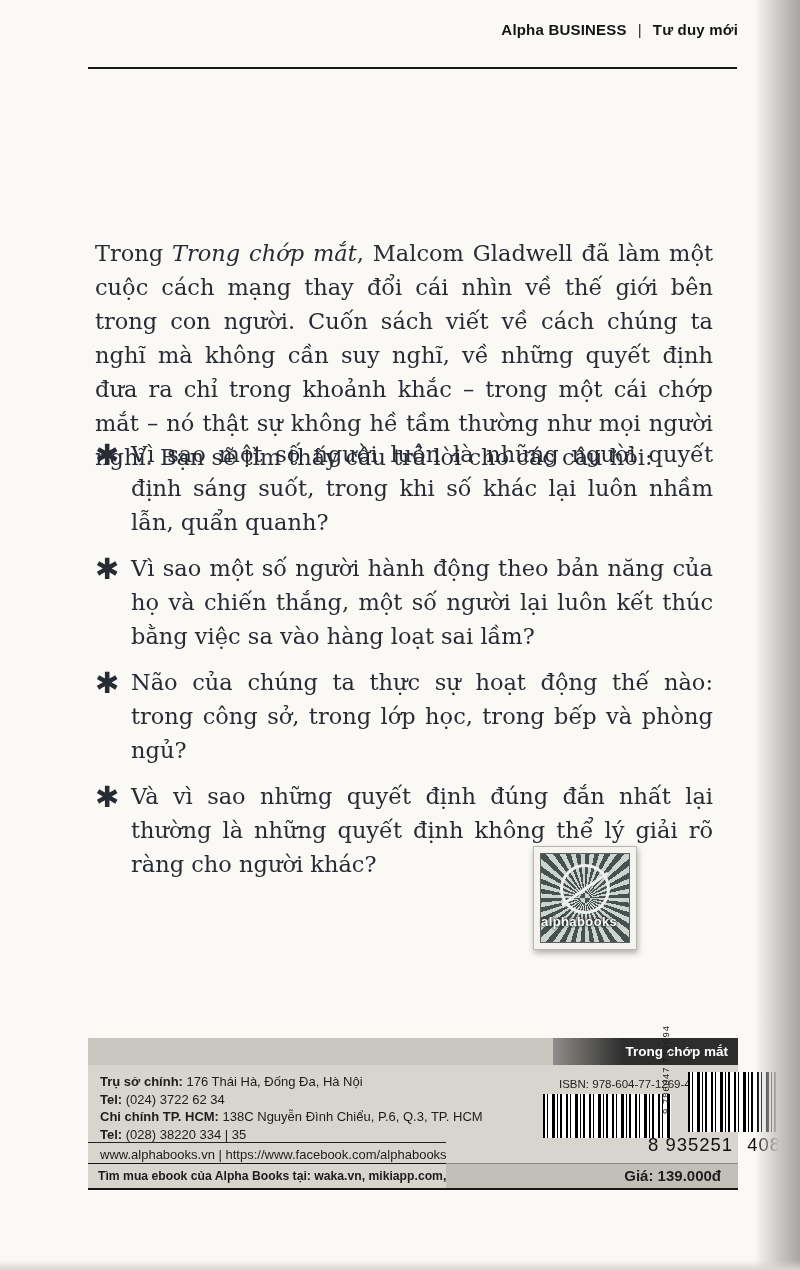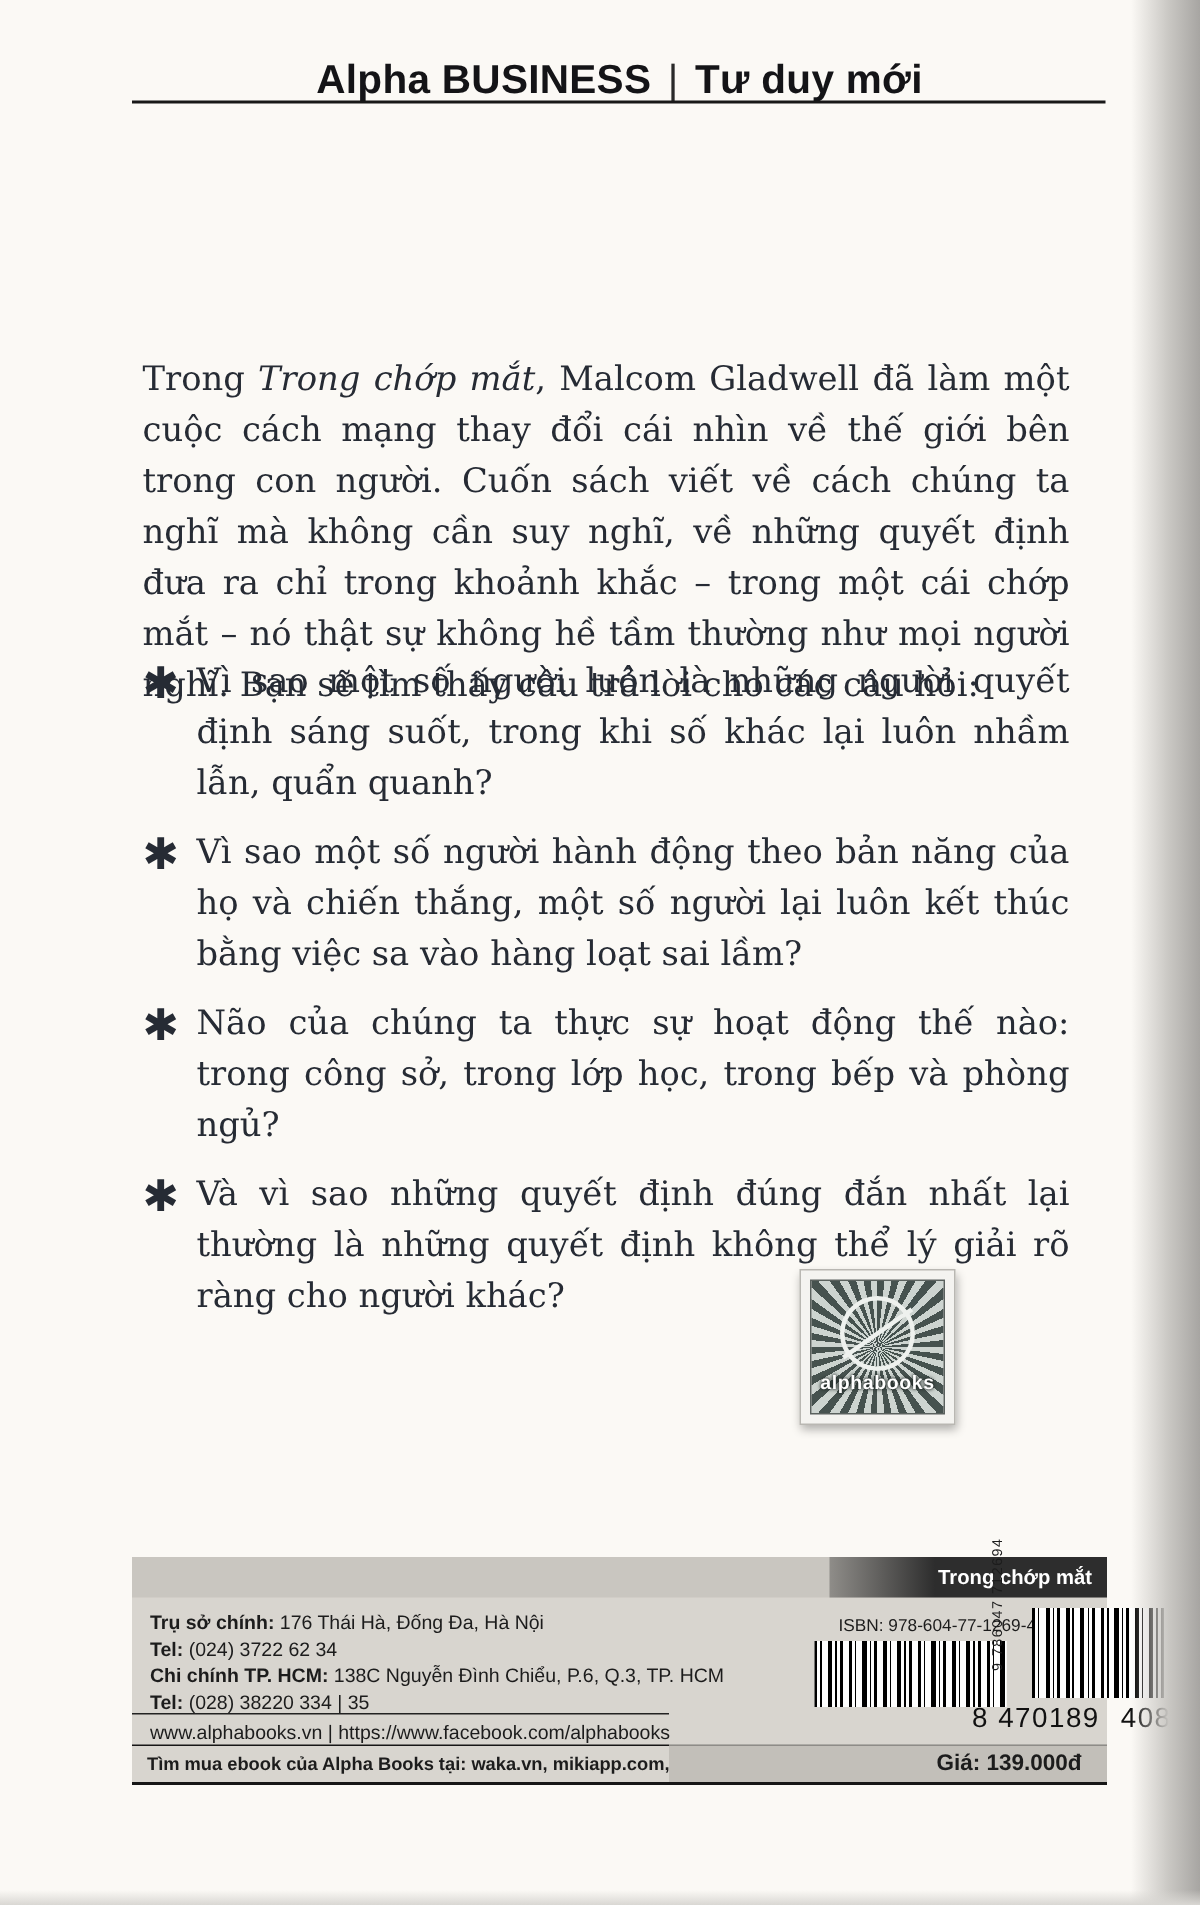--- a/index.html
+++ b/index.html
@@ -14,22 +14,22 @@
     pointer-events:none;
   }
   .edge-bottom{
     position:absolute;left:0;bottom:0;width:100%;height:10px;
     background:linear-gradient(180deg, rgba(251,249,245,0), #d9d7d3);
     pointer-events:none;
   }
 
   
   .header{
-    position:absolute;top:38px;left:88px;width:650px;text-align:center;
-    font-family:"Liberation Sans", sans-serif;font-weight:bold;font-size:27px;
+    position:absolute;top:21px;left:88px;width:650px;text-align:right;
+    font-family:"Liberation Sans", sans-serif;font-weight:bold;font-size:15px;
     color:#141417;letter-spacing:.2px;
   }
   .header .sep{font-weight:normal;margin:0 11px;color:#2a2a2a;}
   .rule{position:absolute;top:67px;left:88px;width:649px;height:2px;background:#181818;}
 
   
   .intro{
     position:absolute;top:213px;left:95px;width:618px;
     font-size:22.5px;line-height:34px;text-align:justify;
   }
@@ -57,21 +57,21 @@
   }
   .logo-circle{
     position:absolute;left:50%;top:40%;width:44px;height:44px;border-radius:50%;
     border:3px solid #eef1ee;transform:translate(-50%,-50%);
   }
   .logo-slash{
     position:absolute;left:50%;top:40%;width:56px;height:3px;background:#eef1ee;
     transform:translate(-50%,-50%) rotate(-35deg);
   }
   .logo-label{
-    position:absolute;left:0;right:0;bottom:13px;text-align:center;
+    position:absolute;left:0;right:0;bottom:13px;
     font-family:"Liberation Sans", sans-serif;font-weight:bold;font-size:13px;
     color:#ffffff;text-shadow:0 0 3px #1d2523,0 0 2px #1d2523;letter-spacing:.4px;
   }
 
   
   .footer{
     position:absolute;left:88px;top:1038px;width:650px;height:152px;
     background:#d8d5cf;font-family:"Liberation Sans", sans-serif;color:#1c1c1c;
     border-bottom:2px solid #161616;box-sizing:border-box;
   }
@@ -185,20 +185,20 @@
       <div><b>Tel:</b><span> (028) 38220 334 | 35</span></div>
     </div>
 
     <div class="web-line">www.alphabooks.vn | https://www.facebook.com/alphabooks</div>
     <div class="ebook-bar">Tìm mua ebook của Alpha Books tại: waka.vn, mikiapp.com, Alezaa.com</div>
 
     <div class="isbn-label">ISBN: 978-604-77-1269-4</div>
     <div class="barcode-isbn bars"></div>
     <div class="isbn-vertical">9 786047 712694</div>
     <div class="barcode-ean bars"></div>
-    <div class="ean-number"><span>8 470189</span><span class="gap"></span><span>408492</span></div>
+    <div class="ean-number"><span>8 935251</span><span class="gap"></span><span>408492</span></div>
 
     <div class="price-bar">Giá: 139.000đ</div>
   </div>
 
   <div class="edge-right"></div>
   <div class="edge-bottom"></div>
 </div>
 
 </body></html>

